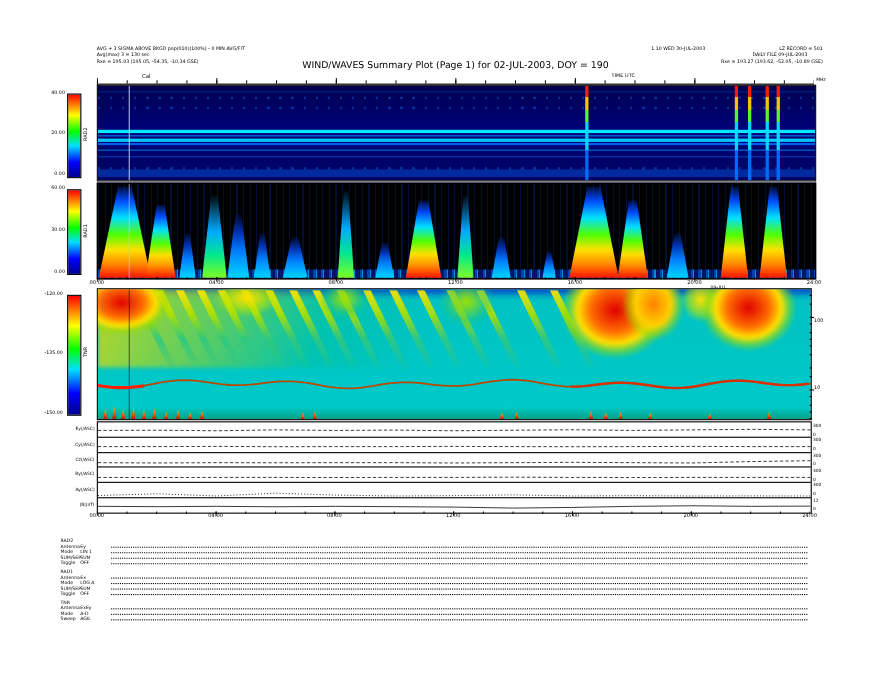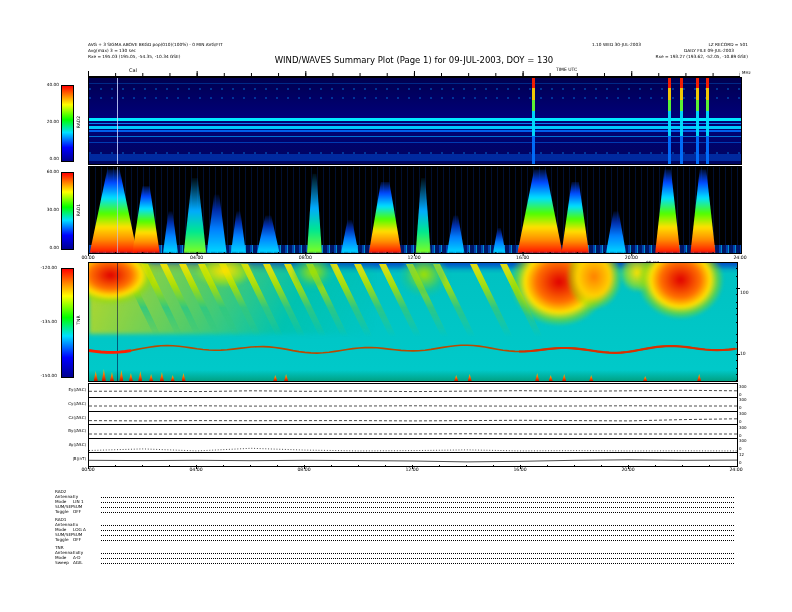--- a/index.html
+++ b/index.html
@@ -50,21 +50,21 @@
 </head>
 <body>
 
 <div class="canvas">
 
   <div class="hdr-left">
     <div>AVG + 3 SIGMA ABOVE BKGD pop(010)(100%) - 0 MIN AVG/FIT</div>
     <div>Avg(max) 3 = 130 sec</div>
     <div>Rxe = 195.03 (195.05, -54.35, -10.34 GSE)</div>
   </div>
-  <div class="title">WIND/WAVES Summary Plot (Page 1) for 09-JUL-2003, DOY = 130</div>
+  <div class="title">WIND/WAVES Summary Plot (Page 1) for 02-JUL-2003, DOY = 190</div>
   <div class="hdr-right">
     <div class="hr1">
       <span>1.10 WED 30-JUL-2003</span>
       <span>LZ RECORD = 501</span>
     </div>
     <div class="hr2">DAILY FILE 09-JUL-2003</div>
     <div class="hr3">Rxe = 193.27 (193.62, -52.05, -10.89 GSE)</div>
   </div>
 
   <div class="cal-lab">Cal</div>

